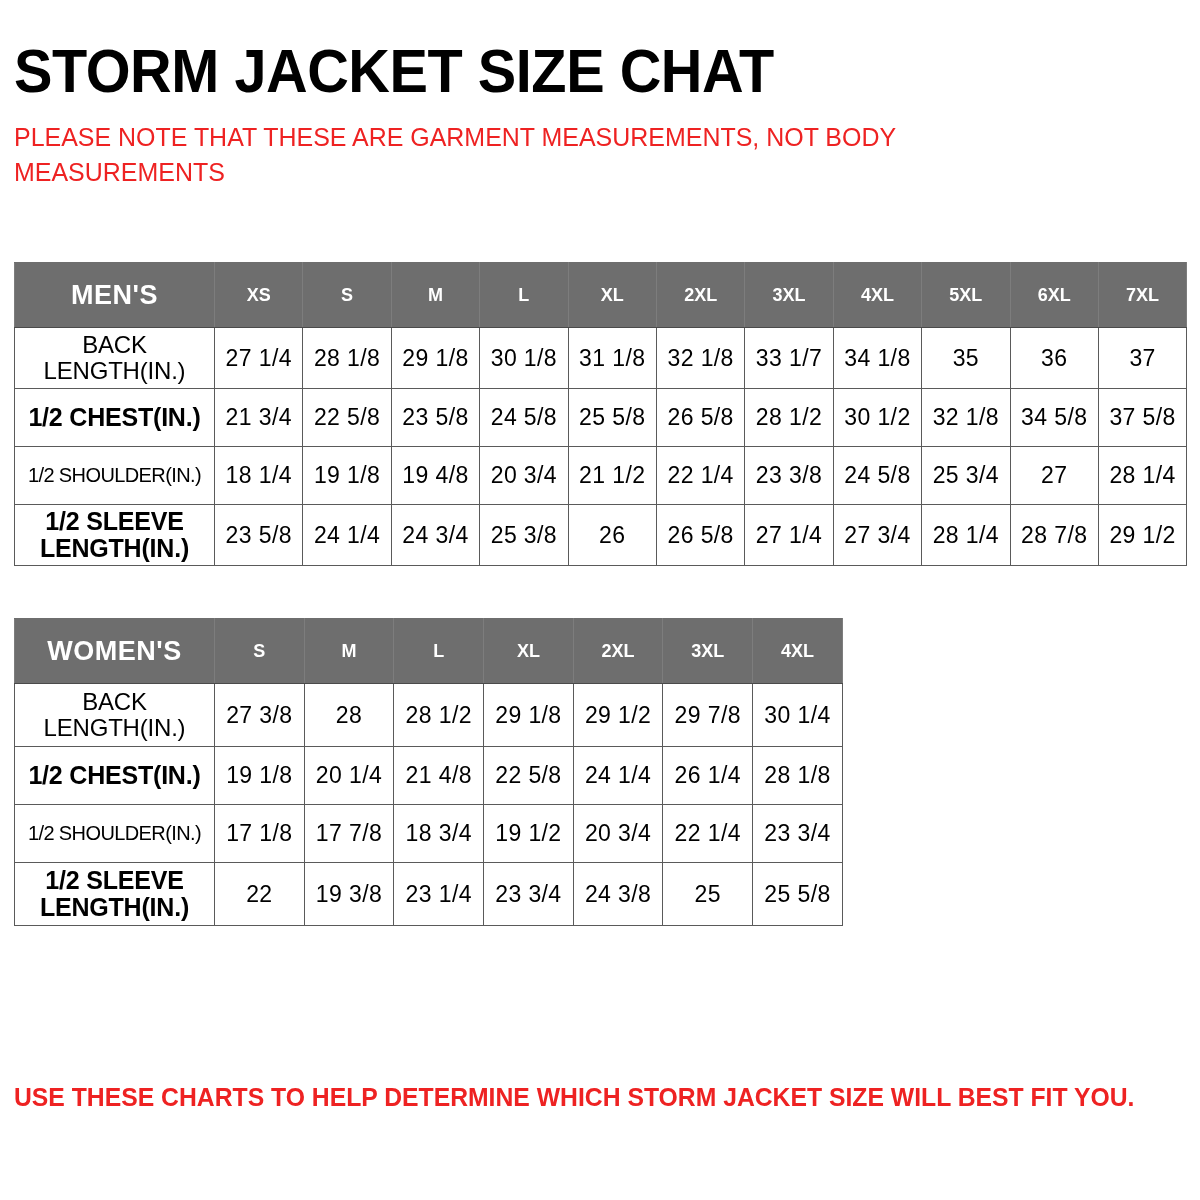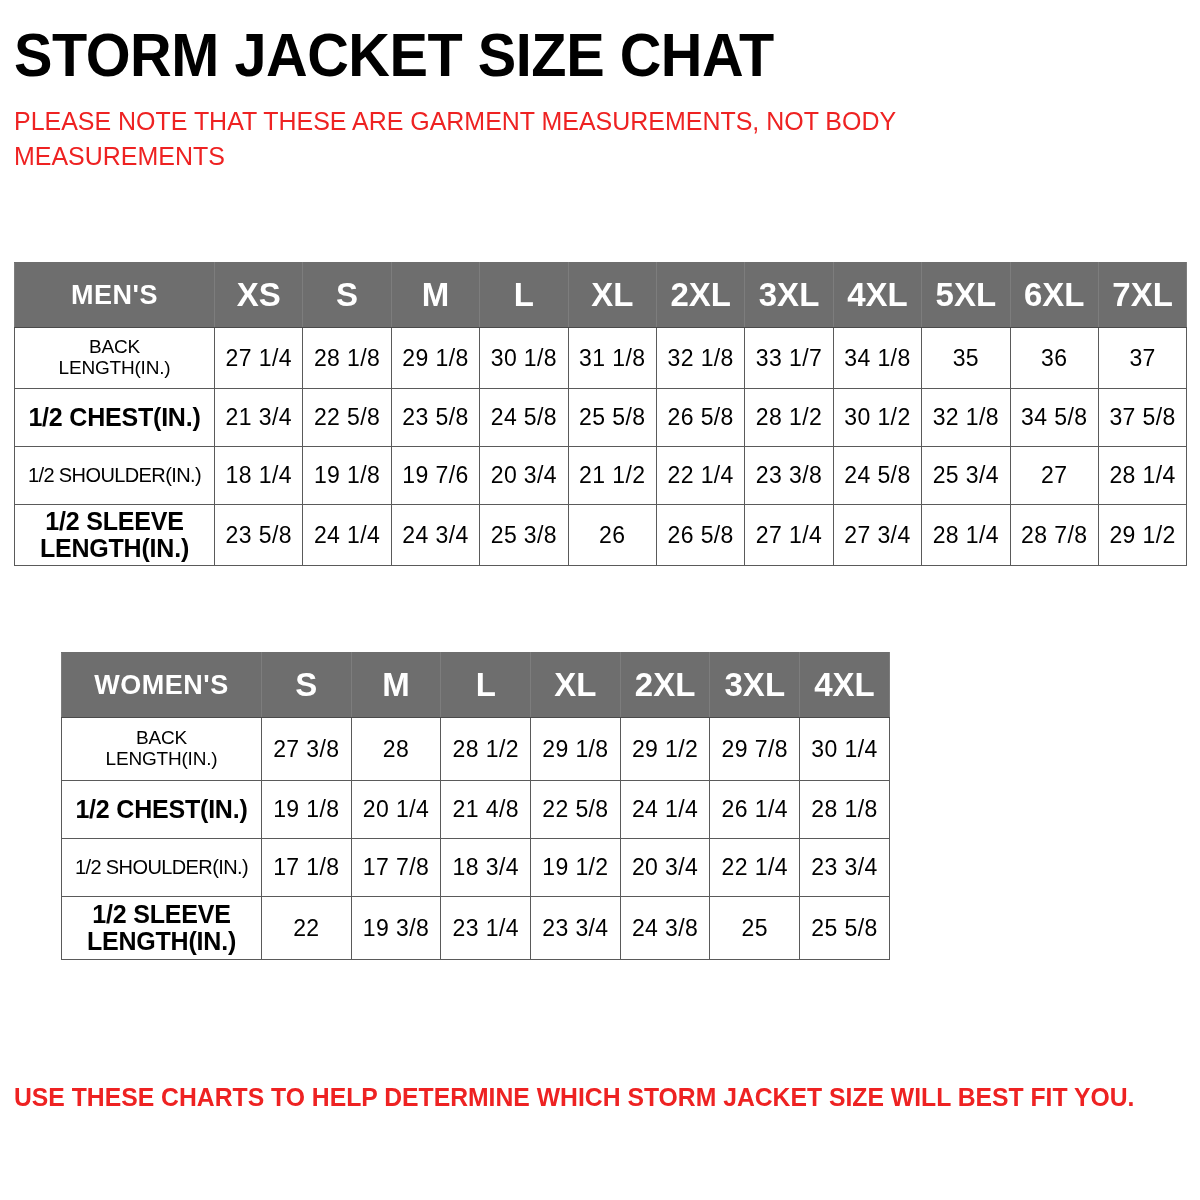--- a/index.html
+++ b/index.html
@@ -11,21 +11,21 @@
     height: 1200px;
     background: #ffffff;
     font-family: "Liberation Sans", sans-serif;
     overflow: hidden;
   }
   .page {
     position: relative;
     width: 1200px;
     height: 1200px;
     box-sizing: border-box;
-    padding: 0 14px;
+    padding: 16px 14px;
   }
 
   
   .title {
     margin: 0;
     padding-top: 24px;
     font-size: 62px;
     line-height: 1.0;
     font-weight: 700;
     letter-spacing: -0.5px;
@@ -56,51 +56,51 @@
     font-weight: 700;
     color: #ee2222;
     white-space: nowrap;
     transform: scaleX(0.97);
     transform-origin: left center;
   }
 
   
   .chart-block { position: absolute; left: 14px; }
   #mens-block  { top: 262px; border-radius: 23px; }
-  #womens-block{ top: 652px; margin-left: 47px; }
+  #womens-block{ top: 618px; }
 
   table.size-table {
     border-collapse: collapse;
     table-layout: fixed;
     background: #ffffff;
   }
   table.size-table th,
   table.size-table td {
     border: 1px solid #5a5a5a;
     text-align: center;
     vertical-align: middle;
     padding: 0 2px;
     color: #000000;
   }
   table.size-table thead th {
     background: #6e6e6e;
     color: #ffffff;
     height: 64px;
-    font-size: 33px;
+    font-size: 18px;
     font-weight: 700;
     border-color: #7d7d7d;
     border-top-color: #6e6e6e;
     border-bottom-color: #4a4a4a;
   }
   table.size-table thead th.corner {
     font-size: 27px;
     letter-spacing: 0.5px;
   }
   td.row-label {
-    font-size: 19px;
+    font-size: 24px;
     line-height: 1.08;
     font-weight: 400;
     letter-spacing: -0.2px;
   }
   td.row-label.tight {
     font-size: 20px;
     letter-spacing: -0.6px;
   }
   td.row-label.bold {
     font-weight: 700;
@@ -195,21 +195,21 @@
             <td class="value">28 1/2</td>
             <td class="value">30 1/2</td>
             <td class="value">32 1/8</td>
             <td class="value">34 5/8</td>
             <td class="value">37 5/8</td>
           </tr>
           <tr class="r-short">
             <td class="row-label tight">1/2  SHOULDER(IN.)</td>
             <td class="value">18 1/4</td>
             <td class="value">19 1/8</td>
-            <td class="value">19 7/6</td>
+            <td class="value">19 4/8</td>
             <td class="value">20 3/4</td>
             <td class="value">21 1/2</td>
             <td class="value">22 1/4</td>
             <td class="value">23 3/8</td>
             <td class="value">24 5/8</td>
             <td class="value">25 3/4</td>
             <td class="value">27</td>
             <td class="value">28 1/4</td>
           </tr>
           <tr class="r-tall">

